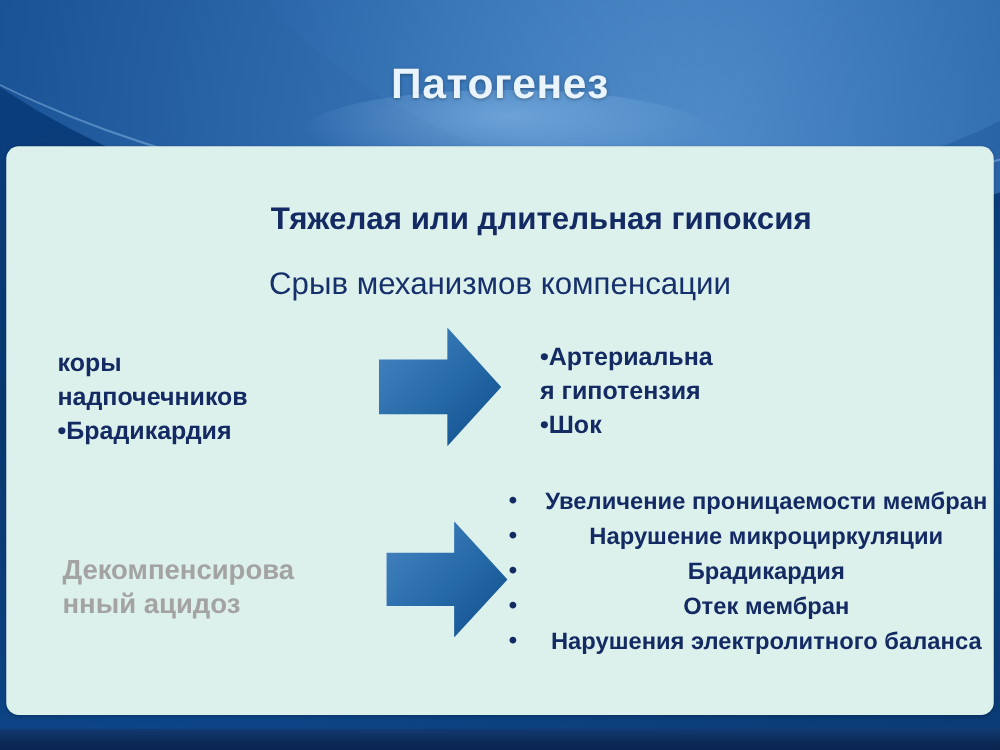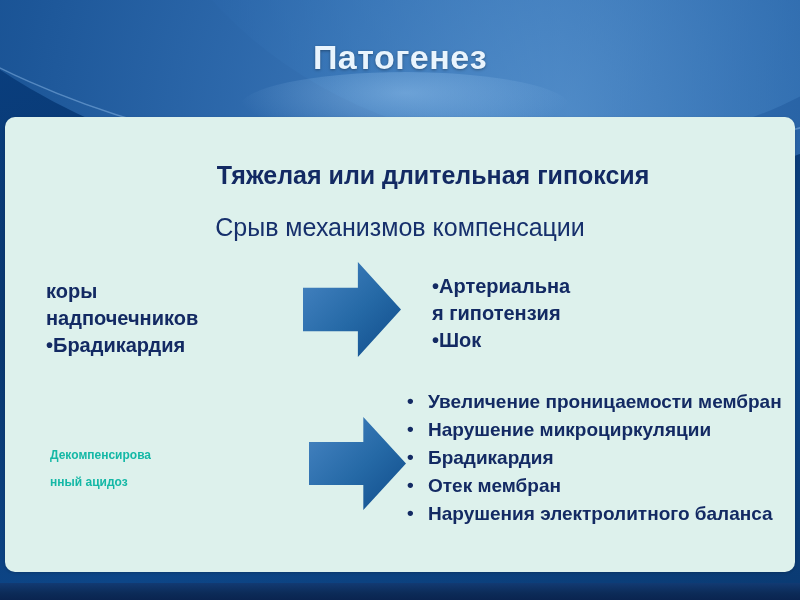--- a/index.html
+++ b/index.html
@@ -70,21 +70,21 @@
     width: 330px;
     height: 70px;
     border-radius: 50%;
     background: radial-gradient(ellipse at 50% 30%, rgba(160,205,245,.45) 0%, rgba(120,175,230,0) 72%);
   }
 
   
   .slide-title {
     position: absolute;
     left: 0;
-    top: 38px;
+    top: 48px;
     width: 800px;
     text-align: center;
     font-size: 34px;
     font-weight: bold;
     color: #e9f4fd;
     letter-spacing: .5px;
     text-shadow: 0 1px 3px rgba(0,0,0,.35);
     white-space: nowrap;
   }
 
@@ -143,23 +143,23 @@
     font-size: 20px;
     font-weight: bold;
     color: #132a63;
     line-height: 27px;
   }
   .col-left-bottom {
     position: absolute;
     left: 50px;
     top: 442px;
     width: 250px;
-    font-size: 12px;
-    font-weight: bold;
-    color: #14b8a6;
+    font-size: 22px;
+    font-weight: bold;
+    color: #a3a3a3;
     line-height: 27px;
   }
 
   .col-right-top {
     position: absolute;
     left: 432px;
     top: 273px;
     width: 260px;
     font-size: 20px;
     font-weight: bold;
@@ -174,20 +174,21 @@
     width: 392px;
     font-size: 19px;
     font-weight: bold;
     color: #132a63;
     line-height: 27px;
   }
   .col-right-list ul {
     margin: 0;
     padding: 0 0 0 22px;
     list-style: none;
+    text-align: center;
   }
   .col-right-list li {
     position: relative;
     margin: 0 0 1px 0;
   }
   .col-right-list li::before {
     content: "•";
     position: absolute;
     left: -21px;
     top: -1px;

